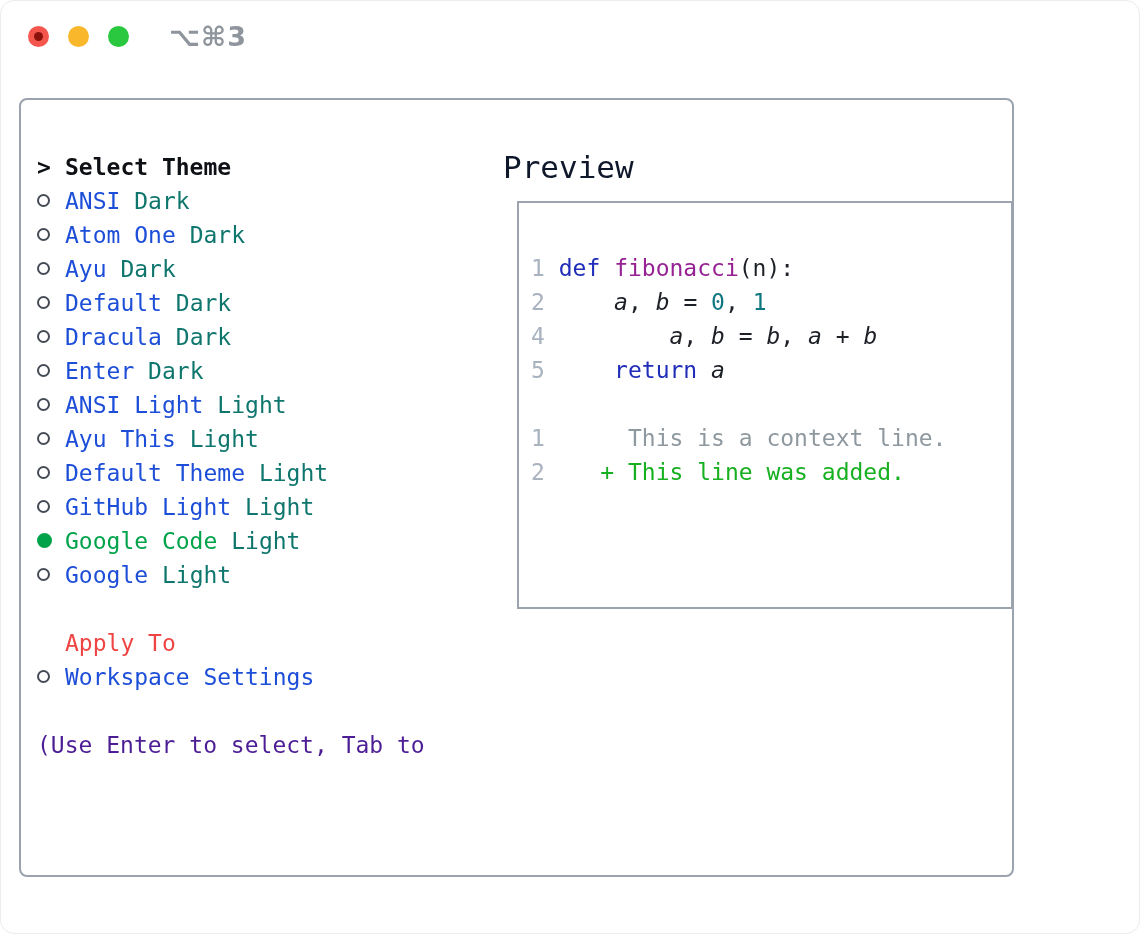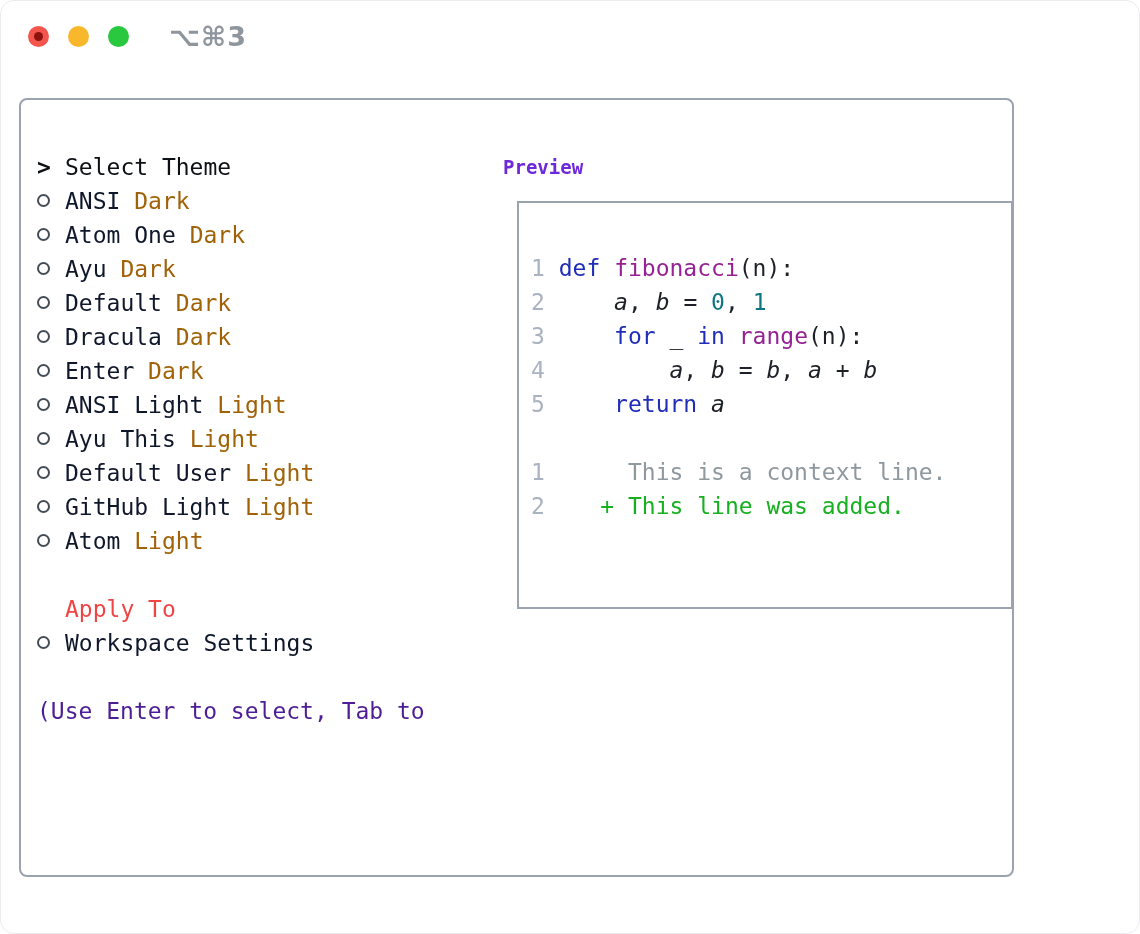--- a/index.html
+++ b/index.html
@@ -11,32 +11,32 @@
   .dot-close::after{content:"";position:absolute;left:6px;top:6px;width:9px;height:9px;border-radius:50%;background:#8c130d}
   .dot-min{left:67px;background:#f9b82c}
   .dot-zoom{left:107px;background:#29c83f}
   .win-title{position:absolute;left:168px;top:20px;font-family:"DejaVu Sans",sans-serif;font-size:27px;font-weight:bold;color:#8e959c;letter-spacing:1px}
   
   .panel{position:absolute;left:18px;top:97px;width:995px;height:779px;border:2px solid #9aa3ae;border-radius:8px;box-sizing:border-box;background:#fff}
   .list{position:absolute;left:16px;top:50px;font-size:23px}
   .row{height:34px;line-height:34px;white-space:pre}
   .marker{display:inline-block;width:28px}
   .caret{font-weight:bold;color:#0d1014}
-  .hdr{font-weight:normal;color:#0d1014}
+  .hdr{font-weight:bold;color:#0d1014}
   .subhdr{color:#ef4444}
   .radio{display:inline-block;width:13px;height:13px;border:2px solid #454c55;border-radius:50%;box-sizing:border-box;vertical-align:middle;margin-bottom:4px}
   .radio.sel{background:var(--accent);border-color:var(--accent);width:15px;height:15px}
-  .name{color:#0f172a}
+  .name{color:#1d4ed8}
   .row.sel .name{color:var(--accent)}
-  .tag{color:#a16207}
+  .tag{color:#0f766e}
   .hint{color:#4c1d95}
   .spacer{height:34px}
   
   .right{position:absolute;left:482px;top:50px}
-  .pv-title{height:34px;line-height:34px;font-size:19px;font-weight:bold;color:#6d28d9}
+  .pv-title{height:34px;line-height:34px;font-size:31px;font-weight:normal;color:#0f172a}
   .pbox{margin:17px 0 0 14px;width:496px;height:408px;border:2px solid #9aa3ae;box-sizing:border-box;padding:48px 0 0 12px;overflow:hidden;background:#fff}
   .cl{height:34px;line-height:34px;font-size:23px;white-space:pre}
   .ln{color:#a9b2bf}
   .tk-kw{color:var(--c-kw)}
   .tk-fn{color:var(--c-fn)}
   .tk-num{color:var(--c-num)}
   .tk-pl{color:var(--c-pl)}
   .tk-var{color:var(--c-pl);font-style:italic}
   .tk-ctx{color:var(--c-ctx)}
   .tk-del{color:var(--c-del)}
@@ -57,44 +57,44 @@
 
       <div id="themes">
           <div class="row"><span class="marker"><span class="radio"></span></span><span class="name">ANSI</span> <span class="tag">Dark</span></div>
           <div class="row"><span class="marker"><span class="radio"></span></span><span class="name">Atom One</span> <span class="tag">Dark</span></div>
           <div class="row"><span class="marker"><span class="radio"></span></span><span class="name">Ayu</span> <span class="tag">Dark</span></div>
           <div class="row"><span class="marker"><span class="radio"></span></span><span class="name">Default</span> <span class="tag">Dark</span></div>
           <div class="row"><span class="marker"><span class="radio"></span></span><span class="name">Dracula</span> <span class="tag">Dark</span></div>
           <div class="row"><span class="marker"><span class="radio"></span></span><span class="name">Enter</span> <span class="tag">Dark</span></div>
           <div class="row"><span class="marker"><span class="radio"></span></span><span class="name">ANSI Light</span> <span class="tag">Light</span></div>
           <div class="row"><span class="marker"><span class="radio"></span></span><span class="name">Ayu This</span> <span class="tag">Light</span></div>
-          <div class="row"><span class="marker"><span class="radio"></span></span><span class="name">Default User</span> <span class="tag">Light</span></div>
+          <div class="row"><span class="marker"><span class="radio"></span></span><span class="name">Default Theme</span> <span class="tag">Light</span></div>
           <div class="row"><span class="marker"><span class="radio"></span></span><span class="name">GitHub Light</span> <span class="tag">Light</span></div>
-          <div class="row"><span class="marker"><span class="radio"></span></span><span class="name">Atom</span> <span class="tag">Light</span></div>
+          <div class="row sel"><span class="marker"><span class="radio sel"></span></span><span class="name">Google Code</span> <span class="tag">Light</span></div>
+          <div class="row"><span class="marker"><span class="radio"></span></span><span class="name">Google</span> <span class="tag">Light</span></div>
         </div>
 
       <div class="spacer"></div>
 
       <div class="row"><span class="marker"></span><span class="subhdr">Apply To</span></div>
 
       <div id="apply">
           <div class="row"><span class="marker"><span class="radio"></span></span><span class="name">Workspace Settings</span></div>
         </div>
 
       <div class="spacer"></div>
 
       <div class="row hint">(Use Enter to select, Tab to</div>
     </div>
 
     <div class="right">
       <div class="pv-title">Preview</div>
       <div class="pbox" id="pbox">
           <div class="cl"><span class="ln">1</span> <span class="tk-kw">def</span><span class="tk-pl"> </span><span class="tk-fn">fibonacci</span><span class="tk-pl">(n):</span></div>
           <div class="cl"><span class="ln">2</span> <span class="tk-pl">    </span><span class="tk-var">a</span><span class="tk-pl">, </span><span class="tk-var">b</span><span class="tk-pl"> = </span><span class="tk-num">0</span><span class="tk-pl">, </span><span class="tk-num">1</span></div>
-          <div class="cl"><span class="ln">3</span> <span class="tk-pl">    </span><span class="tk-kw">for</span><span class="tk-pl"> _ </span><span class="tk-kw">in</span><span class="tk-pl"> </span><span class="tk-fn">range</span><span class="tk-pl">(n):</span></div>
           <div class="cl"><span class="ln">4</span> <span class="tk-pl">        </span><span class="tk-var">a</span><span class="tk-pl">, </span><span class="tk-var">b</span><span class="tk-pl"> = </span><span class="tk-var">b</span><span class="tk-pl">, </span><span class="tk-var">a</span><span class="tk-pl"> + </span><span class="tk-var">b</span></div>
           <div class="cl"><span class="ln">5</span> <span class="tk-pl">    </span><span class="tk-kw">return</span><span class="tk-pl"> </span><span class="tk-var">a</span></div>
           <div class="cl"><span class="ln"></span> </div>
           <div class="cl"><span class="ln">1</span> <span class="tk-ctx">     This is a context line.</span></div>
           <div class="cl"><span class="ln">2</span> <span class="tk-add">   + This line was added.</span></div>
         </div>
     </div>
   </div>
 </div>
 

